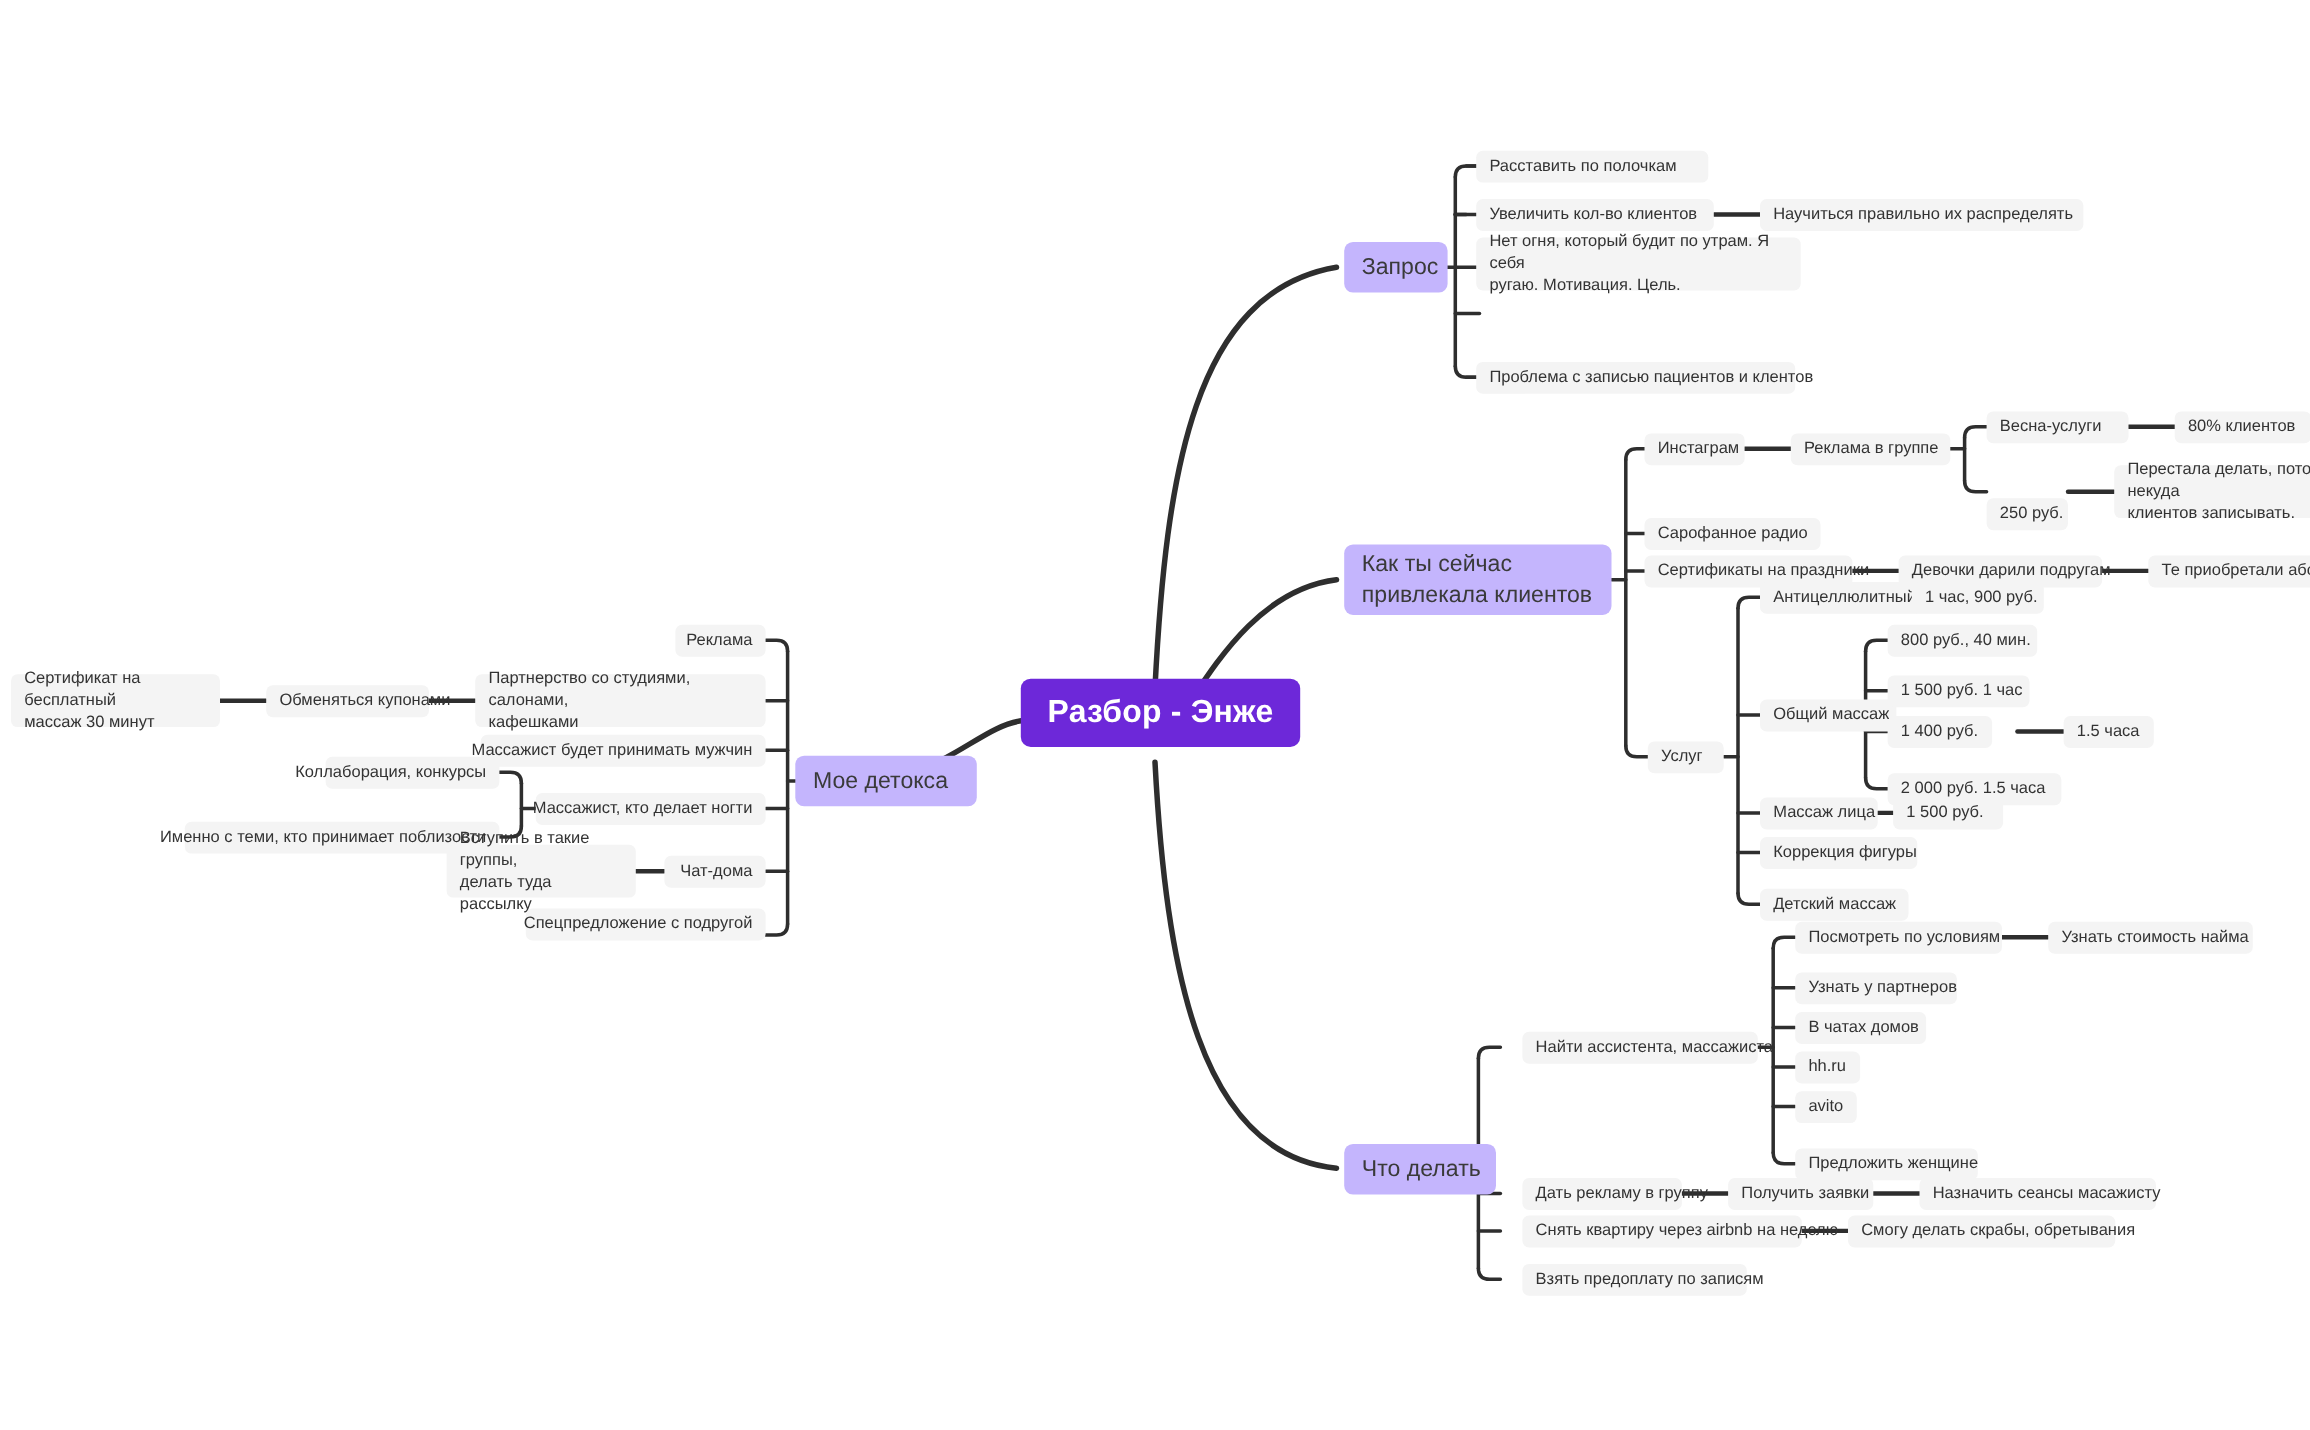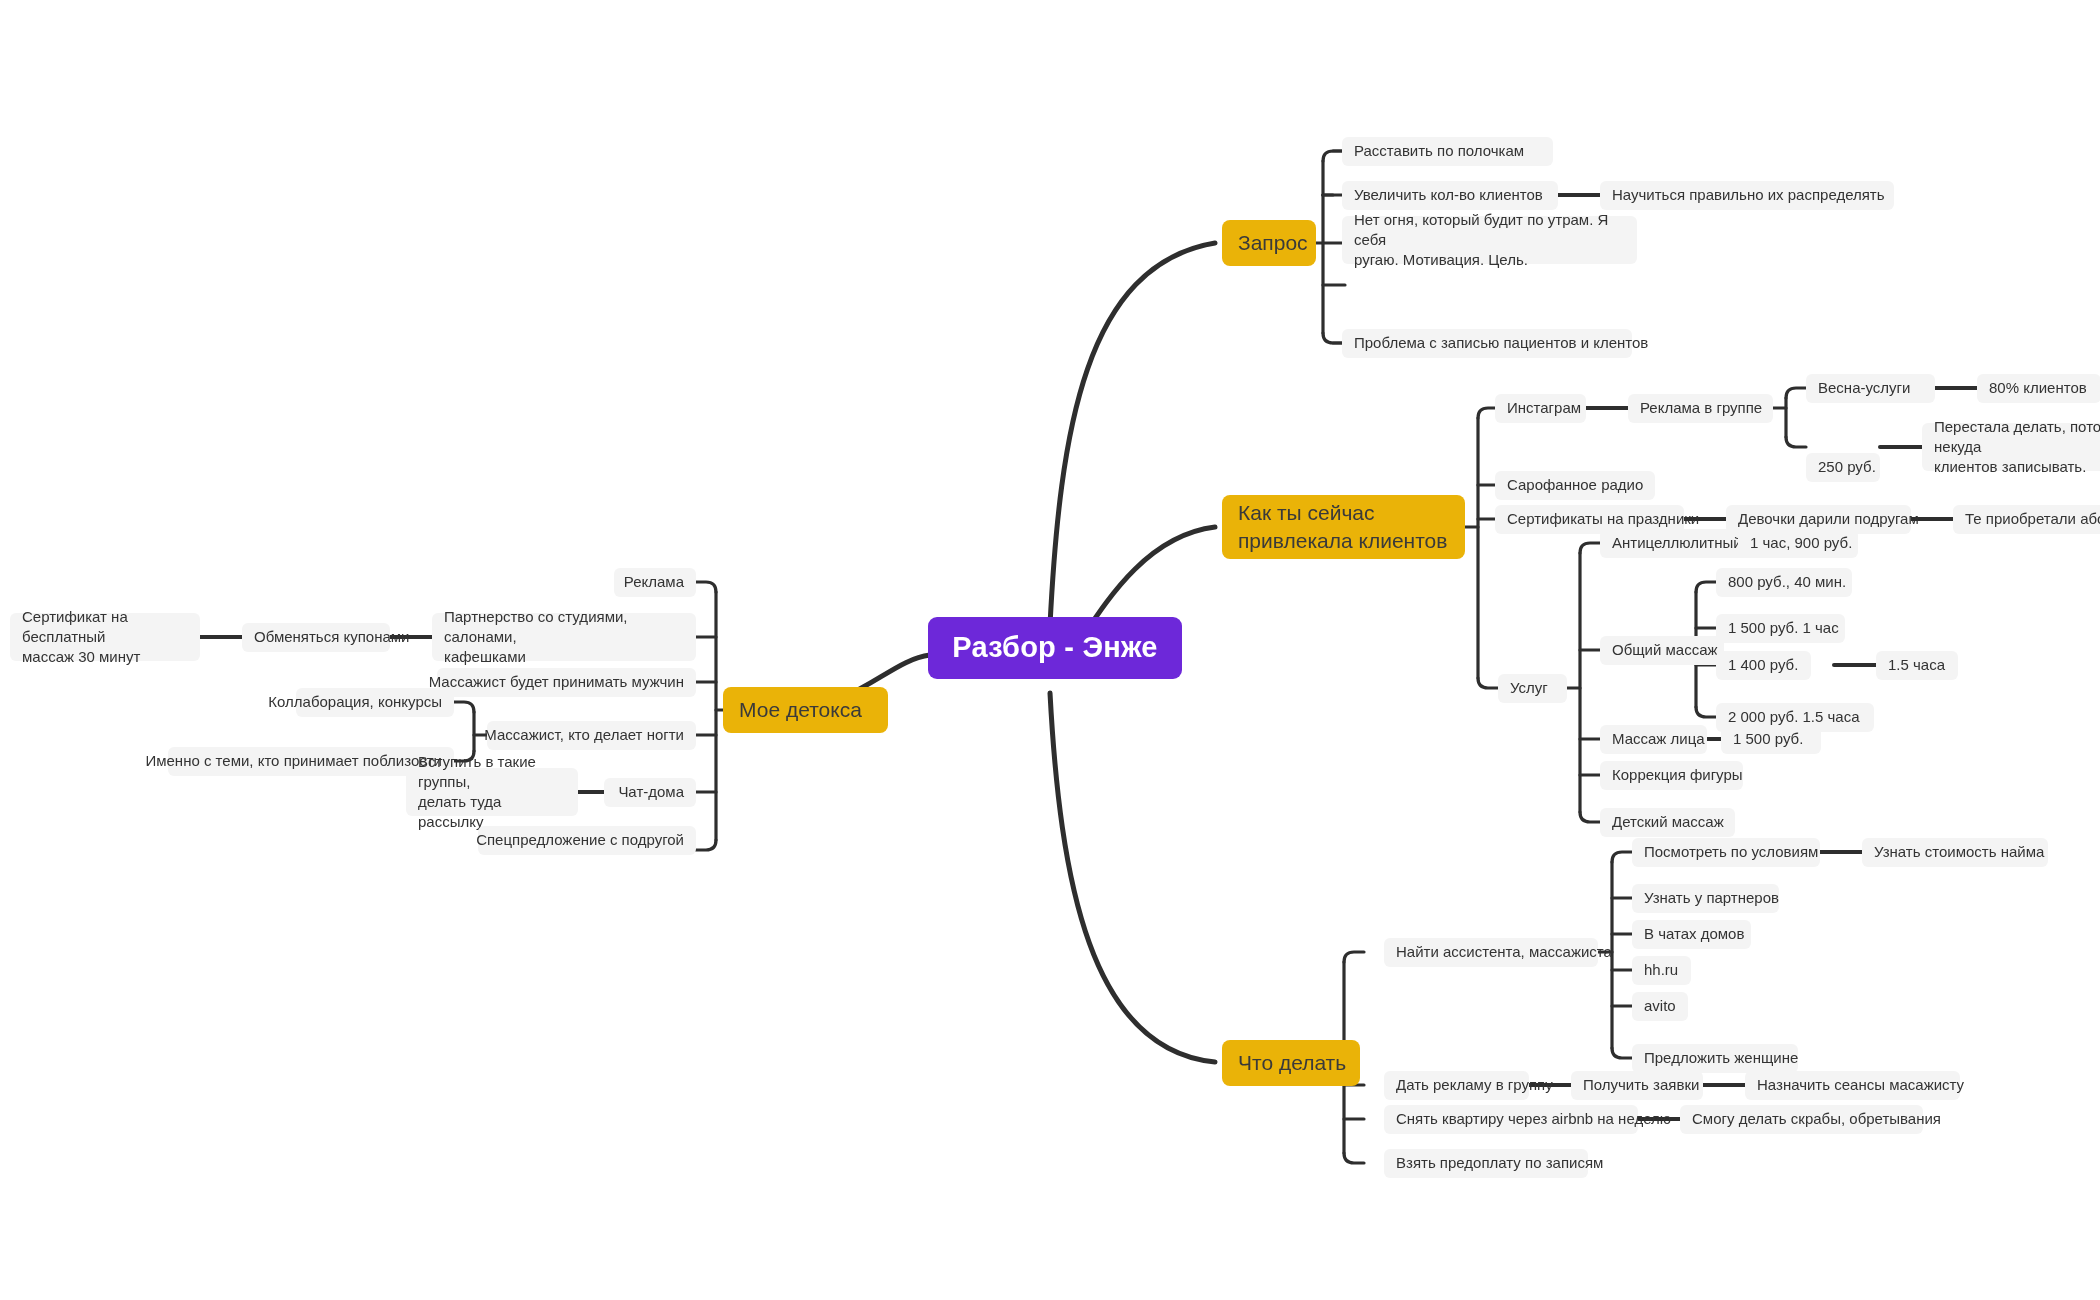--- a/index.html
+++ b/index.html
@@ -43,21 +43,21 @@
     color: #ffffff;
     font-size: 29px;
     font-weight: 700;
     padding: 0 26px;
     border-radius: 9px;
     justify-content: center;
     letter-spacing: 0.2px;
   }
   
   .node.lvl1 {
-    background: #eab308;
+    background: #c4b5fd;
     font-size: 21px;
     padding: 0 16px;
     border-radius: 8px;
     color: #3a3a3a;
   }
   
   .node.lvl2, .node.lvl3, .node.lvl4 {
     background: #f4f4f4;
     font-size: 15px;
     padding: 0 12px;

